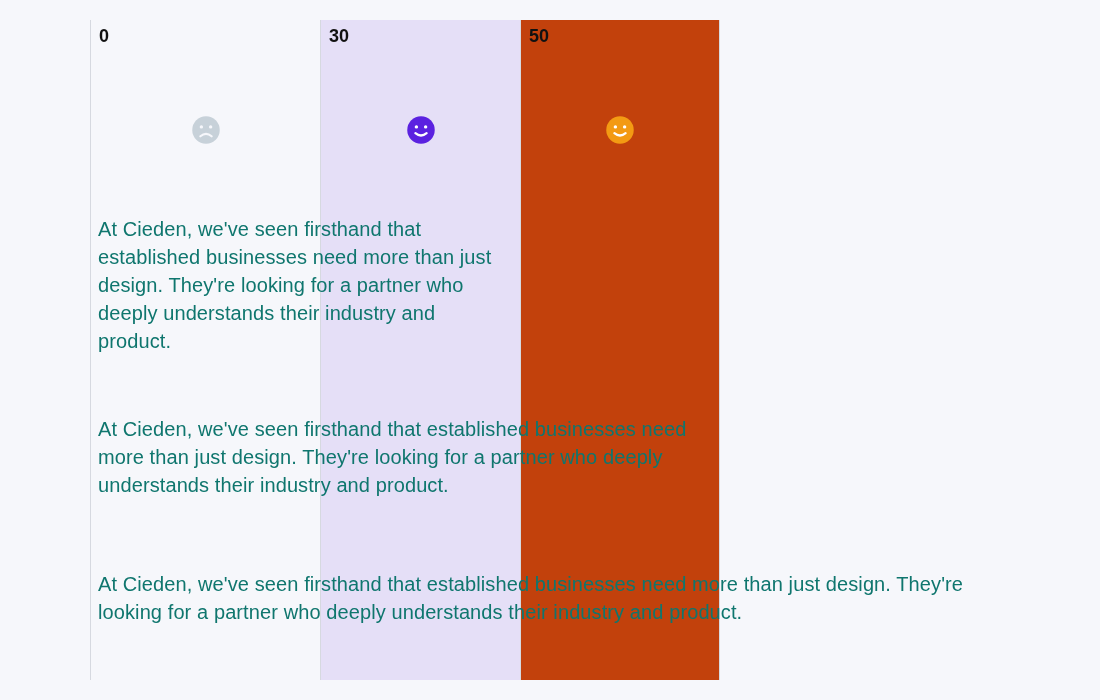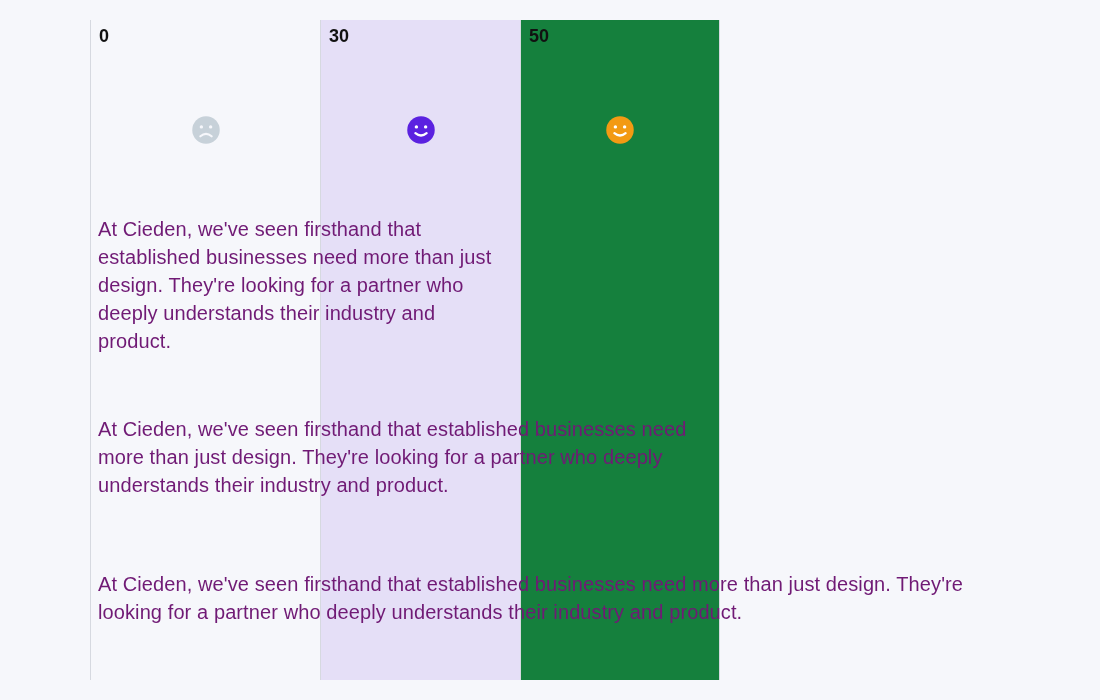--- a/index.html
+++ b/index.html
@@ -24,21 +24,21 @@
     display: flex;
   }
   .col {
     position: relative;
     border-left: 1px solid #d6d9e0;
     height: 100%;
   }
   .col:last-child { border-right: 1px solid #d6d9e0; }
   .col-0 { flex: 0 0 230px; background: transparent; }
   .col-1 { flex: 0 0 200px; background: #e5dff7; padding-left: 44px; }
-  .col-2 { flex: 0 0 200px; background: #15803d; }
+  .col-2 { flex: 0 0 200px; background: #c2410c; }
   .col-3 { flex: 1 1 auto;  background: transparent; }
   .tick {
     position: absolute;
     top: 6px;
     left: 8px;
     font-size: 18px;
     font-weight: 600;
     color: #111;
   }
   .face {
@@ -55,21 +55,21 @@
   .content {
     position: absolute;
     inset: 0;
   }
   .para {
     position: absolute;
     left: 8px;
     font-size: 20px;
     line-height: 1.4;
     letter-spacing: 0.1px;
-    color: #701a75;
+    color: #0f766e;
   }
   .para-1 { top: 195px; width: 410px; }
   .para-2 { top: 395px; width: 596px; }
   .para-3 { top: 550px; width: 900px; }
 </style>
 </head>
 <body>
 
 <div class="stage">
 

